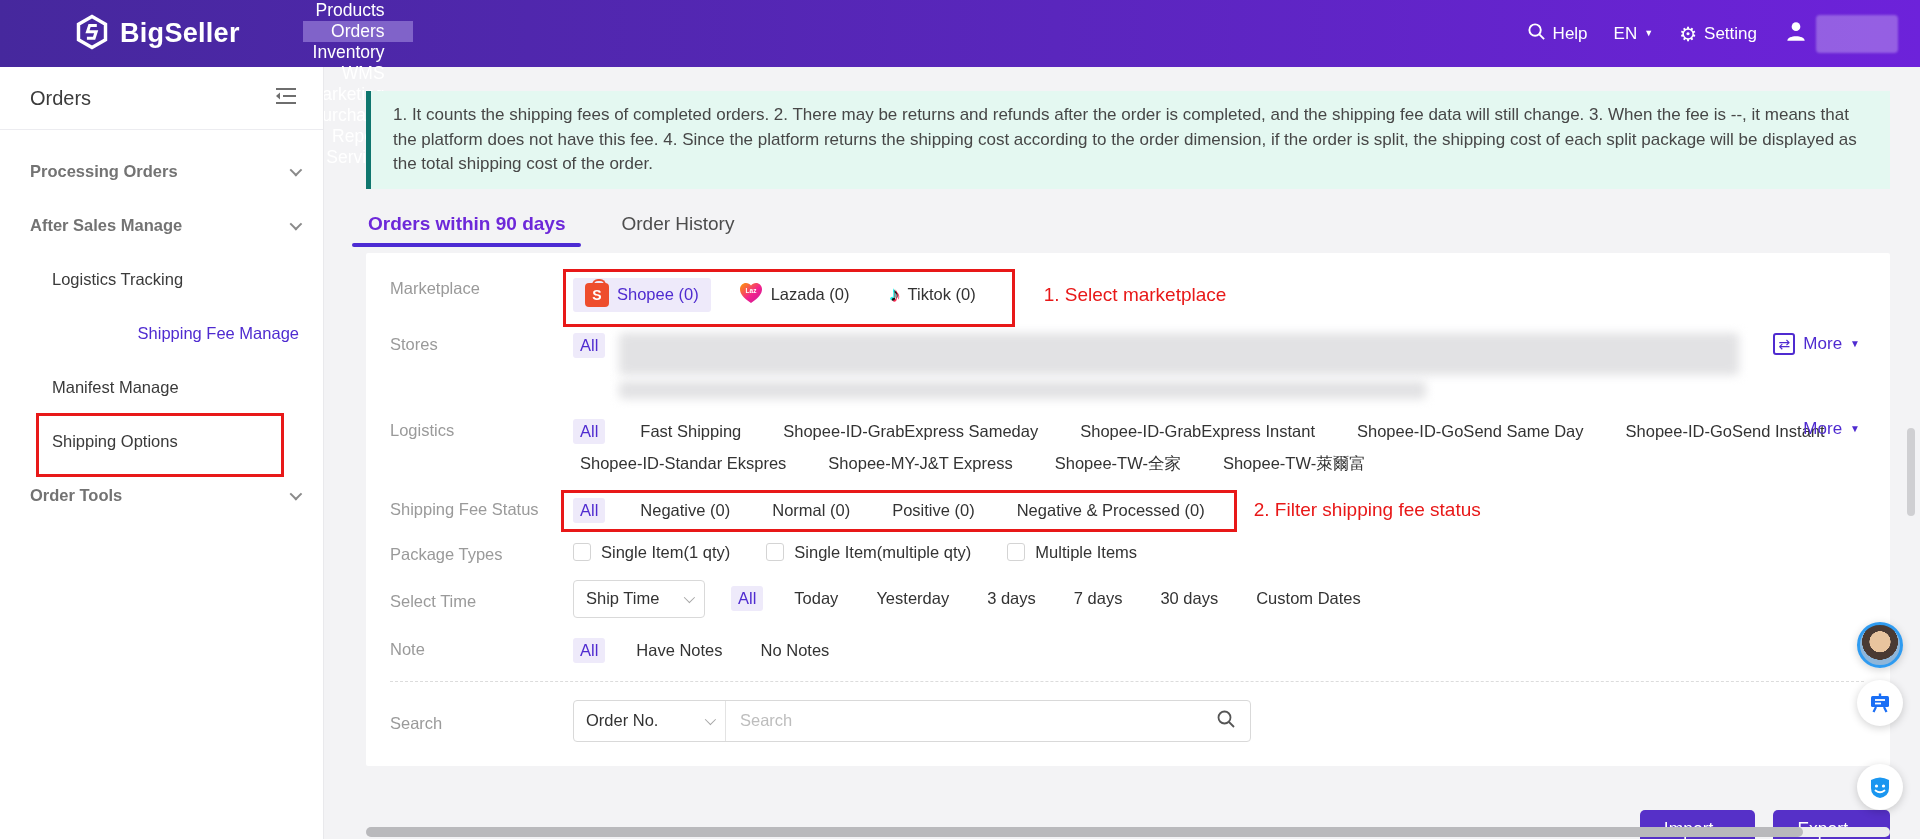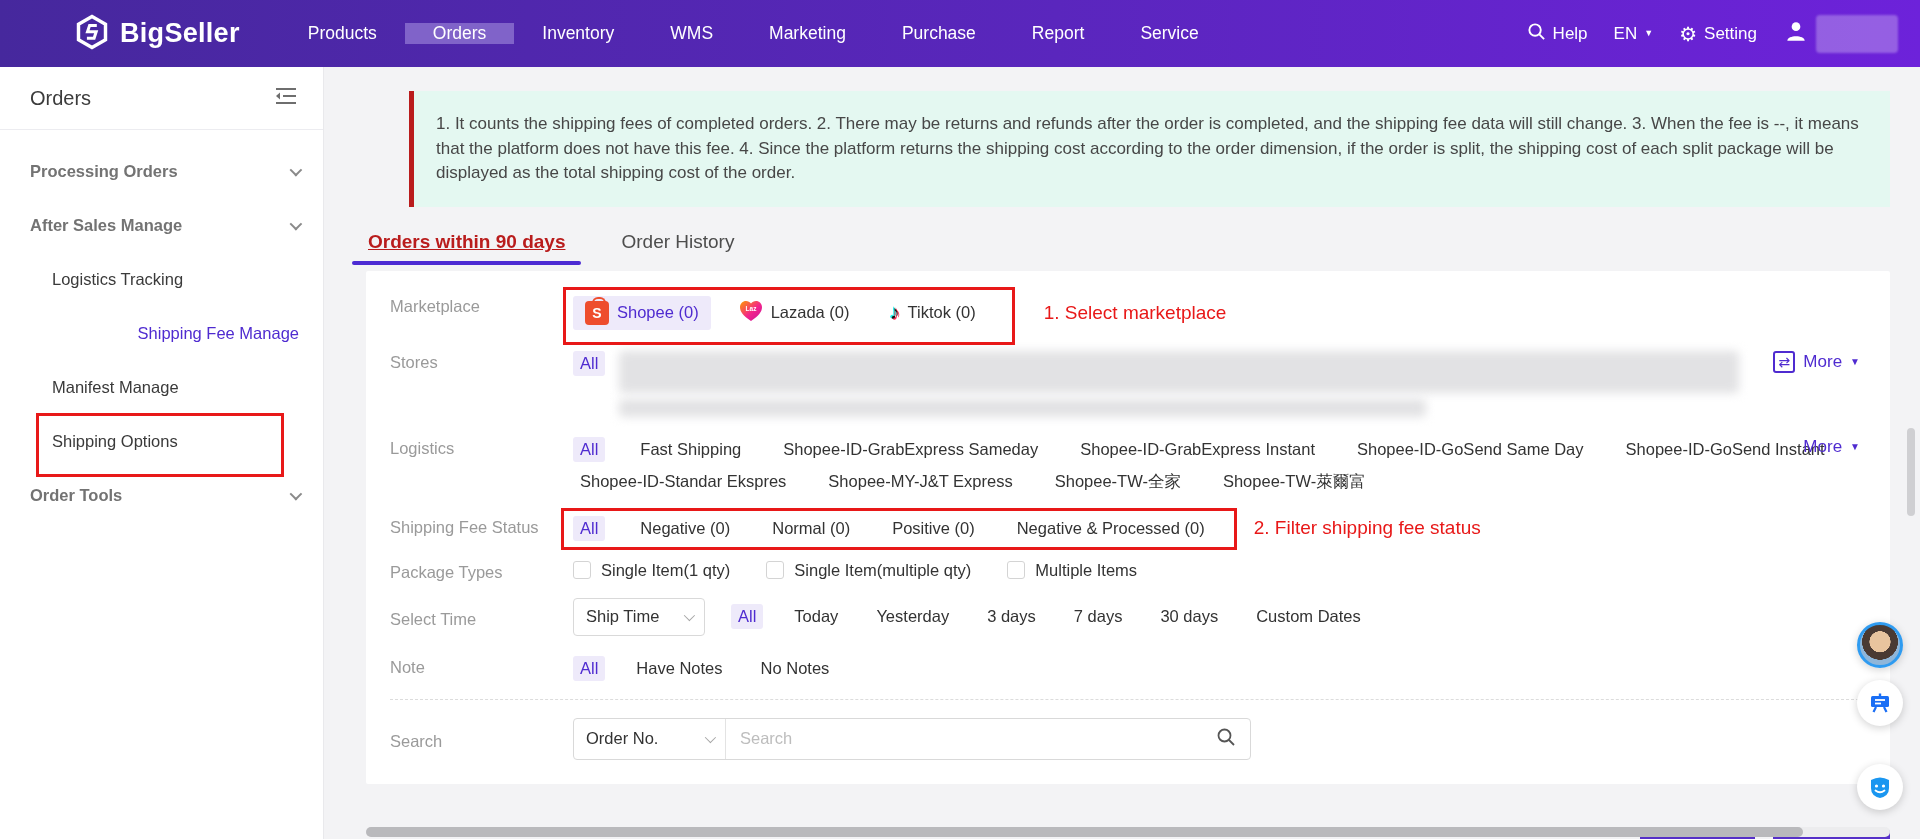--- a/index.html
+++ b/index.html
@@ -5,21 +5,21 @@
   * { margin:0; padding:0; box-sizing:border-box; }
   html,body { width:1920px; height:839px; overflow:hidden; background:#f3f3f5;
     font-family:"Liberation Sans","DejaVu Sans",sans-serif; color:#333; }
 
   
   .navbar { height:67px; display:flex; align-items:stretch; justify-content:space-between;
     background:linear-gradient(90deg,#46289d 0%,#5a26bd 55%,#6d22da 100%); color:#fff; }
   .nav-left { display:flex; align-items:stretch; }
   .brand { display:flex; align-items:center; gap:10px; padding:0 40px 0 74px; }
   .brand-text { font-size:27px; font-weight:700; letter-spacing:.3px; }
-  .nav-items { display:flex; align-items:center; }
+  .nav-items { display:flex; align-items:flex-end;flex-direction:column; }
   .nav-item { display:flex; align-items:center; padding:0 28px; font-size:17.5px; cursor:pointer; }
   .nav-item.active { background:#8063c9; }
   .nav-right { display:flex; align-items:center; gap:26px; padding-right:22px; font-size:17px; }
   .nav-chunk { display:flex; align-items:center; gap:7px; cursor:pointer; }
   .tri { font-size:9px; line-height:1; }
   .user-blur { width:82px; height:38px; border-radius:4px; background:rgba(255,255,255,.28); filter:blur(1px); }
 
   
   .page { display:flex; height:772px; }
   .sidebar { position:relative; width:324px; background:#fff; border-right:1px solid #e9e9ec; flex:none; }
@@ -40,27 +40,27 @@
     background:#f1edfb; border-radius:4px; z-index:0; }
   .active-bar { position:absolute; left:12px; top:6px; bottom:6px; width:5px; background:#4f2bd0; border-radius:3px; }
   .sb-item > span { position:relative; z-index:1; }
   .chev { width:9px; height:9px; border-right:2px solid #8a8a8a; border-bottom:2px solid #8a8a8a; flex:none; }
   .chev.down { transform:rotate(45deg) translateY(-2px); }
   .chev.up { transform:rotate(-135deg) translateY(-2px); border-color:#4f2bd0; }
   .sb-redbox { position:absolute; left:36px; top:346px; width:248px; height:64px;
     border:3px solid #e81818; z-index:3; pointer-events:none; }
 
   
-  .banner { background:#e4f8f1; border-left:5px solid #b91c1c; padding:21px 22px;
-    font-size:17px; line-height:1.45; color:#474747;margin-left:43px; }
+  .banner { background:#e4f8f1; border-left:5px solid #0f766e; padding:12px 22px;
+    font-size:17px; line-height:1.45; color:#474747; }
 
   
   .tabs { display:flex; gap:56px; margin:24px 0 0 2px; }
   .tab { font-size:19px; padding-bottom:12px; cursor:pointer; color:#4d4d4d; position:relative; }
-  .tab.active { color:#b91c1c; font-weight:700;text-decoration:underline; }
+  .tab.active { color:#6d28d9; font-weight:700; }
   .tab.active::after { content:""; position:absolute; left:-16px; right:-16px; bottom:0;
     height:4px; border-radius:2px; background:#4c2bd3; }
 
   
   .card { background:#fff; border-radius:2px; margin-top:6px; padding:12px 26px 16px 24px; }
   .frow { display:flex; align-items:flex-start; padding:8px 0; position:relative; }
   .flabel { flex:0 0 183px; font-size:16.5px; color:#9a9a9a; padding-top:6px; }
   .fvals { display:flex; align-items:center; flex-wrap:wrap; gap:6px 28px; font-size:16.5px;
     color:#333; position:relative; padding-top:4px; }
   .opt { cursor:pointer; padding:3px 7px; border-radius:3px; white-space:nowrap; }

